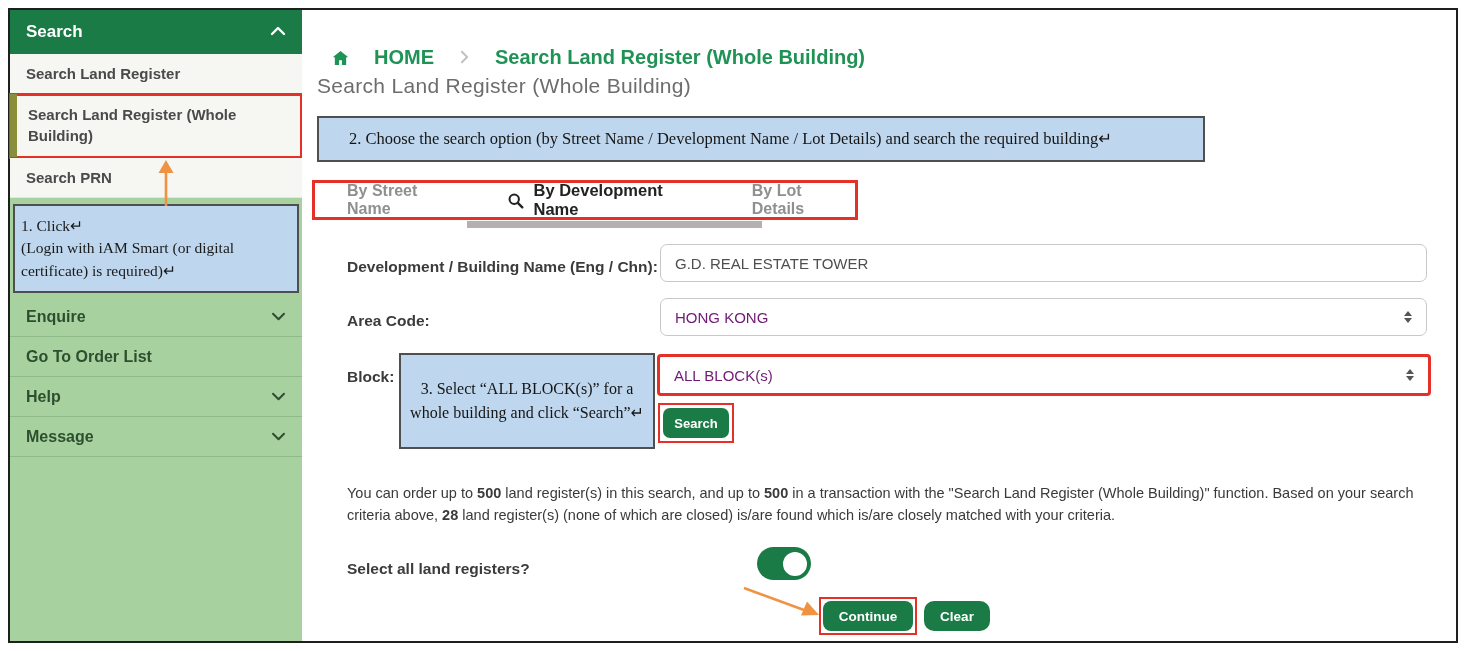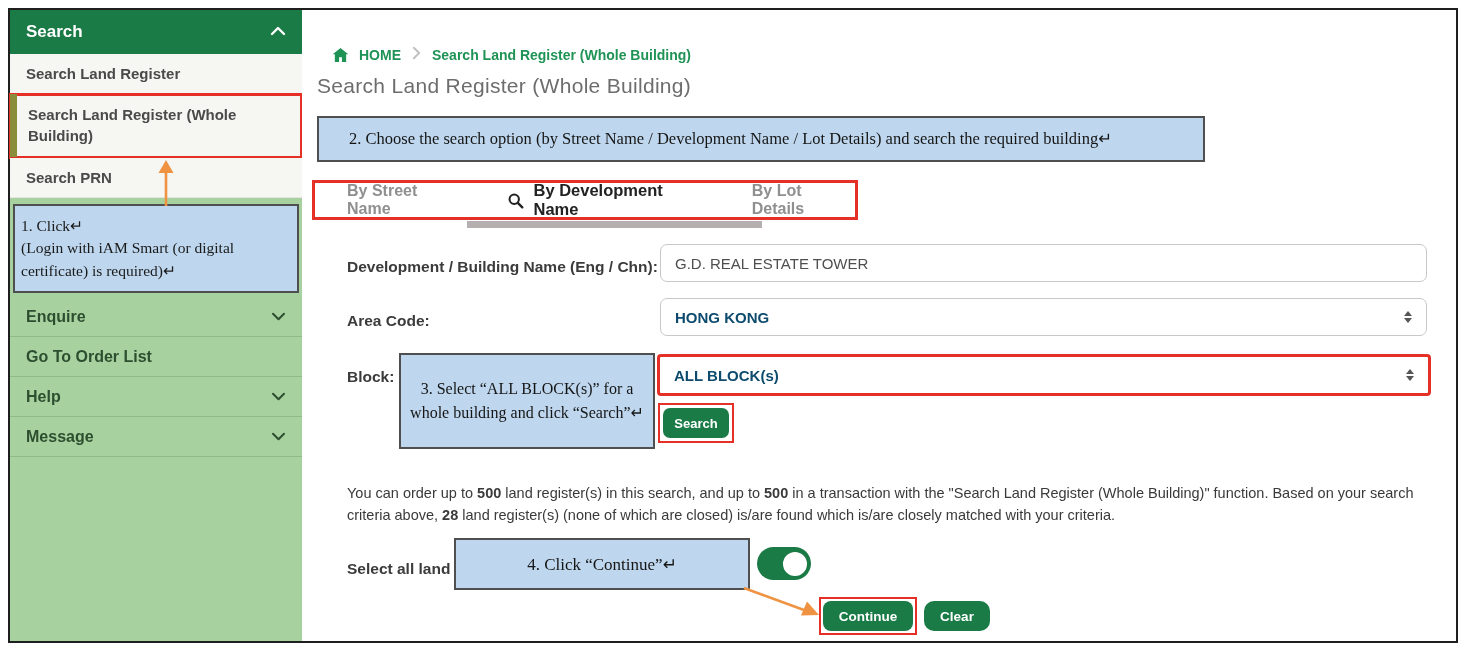--- a/index.html
+++ b/index.html
@@ -16,37 +16,37 @@
   .sb-item.two-line { height:64px; line-height:1.35; padding-right:10px; }
   .red-outline { outline:3px solid #e53028; outline-offset:-2px; }
   .olive-bar { position:absolute; left:0; top:0; bottom:0; width:7px; background:#8a8d3a; }
   .sb-callout { margin:6px 3px 4px 3px; background:#bed7ee; border:2px solid #4f4f4f; text-align:left; font-family:"Liberation Serif", serif; font-size:15.5px; color:#1a1a1a; padding:9px 6px; line-height:1.45; }
   .sb-menu-item { display:flex; align-items:center; justify-content:space-between; height:40px; padding:0 16px; font-size:16px; font-weight:600; color:#2d4e2f; background:#a7d2a0; border-bottom:1px solid rgba(40,80,40,0.18); }
   .sb-menu-item .left { display:flex; align-items:center; gap:7px; }
   .sb-fill { flex:1; background:#a7d2a0; }
 
   
   .main { position:absolute; left:292px; top:0; right:0; bottom:0; background:#fff; }
-  .breadcrumb { position:absolute; left:30px; top:36px; display:flex; align-items:center; gap:10px; font-size:14px; font-weight:bold; color:#1f9355; }
+  .breadcrumb { position:absolute; left:30px; top:36px; display:flex; align-items:center; gap:25px; font-size:20px; font-weight:bold; color:#1f9355; }
   .crumb-sep { color:#c0c0c0; font-weight:bold; }
   .page-title { position:absolute; left:15px; top:64px; font-size:21px; color:#6d6d6d; letter-spacing:0.3px; }
 
   .callout { background:#bed7ee; border:2px solid #4f4f4f; font-family:"Liberation Serif", serif; color:#151515; }
   .callout2 { position:absolute; left:15px; top:106px; width:888px; height:46px; display:flex; align-items:center; padding-left:30px; font-size:16.5px; }
   .callout3 { position:absolute; left:97px; top:343px; width:256px; height:96px; display:flex; flex-direction:column; align-items:center; justify-content:center; font-size:16px; line-height:1.5; text-align:center; }
   .callout4 { position:absolute; left:152px; top:528px; width:296px; height:52px; display:flex; align-items:center; justify-content:center; font-size:17px; }
 
   .tabbar { position:absolute; left:10px; top:170px; width:546px; height:40px; border:3px solid #e53028; background:#fff; display:flex; align-items:center; gap:46px; padding:0 0 0 32px; }
   .tab { font-size:16px; font-weight:600; color:#8f8f8f; display:flex; align-items:center; gap:9px; }
   .tab.active { color:#222; font-weight:bold; font-size:16.5px; }
   .tab-underline { position:absolute; left:165px; top:211px; width:295px; height:7px; background:#b5b0af; }
 
   .field-label { position:absolute; left:45px; font-size:15.5px; font-weight:bold; color:#3b3b3b; }
   .text-input { position:absolute; left:358px; width:767px; height:38px; border:1.5px solid #c8c8c8; border-radius:7px; padding:0 14px; font-family:"Liberation Sans", sans-serif; font-size:15px; color:#4f4f4f; background:#fff; outline:none; }
-  .select-box { position:absolute; left:358px; width:767px; height:38px; border:1.5px solid #c8c8c8; border-radius:7px; padding:0 14px; font-size:15px; color:#0c4a6e; background:#fff; display:flex; align-items:center; justify-content:space-between;font-weight:bold; }
+  .select-box { position:absolute; left:358px; width:767px; height:38px; border:1.5px solid #c8c8c8; border-radius:7px; padding:0 14px; font-size:15px; color:#701a75; background:#fff; display:flex; align-items:center; justify-content:space-between; }
   .select-box.red { left:355px; width:774px; height:42px; border:3px solid #e53028; border-radius:4px; }
   .arrows { display:flex; flex-direction:column; align-items:center; gap:2px; }
   .tri-up { width:0; height:0; border-left:4px solid transparent; border-right:4px solid transparent; border-bottom:5px solid #555; }
   .tri-down { width:0; height:0; border-left:4px solid transparent; border-right:4px solid transparent; border-top:5px solid #555; }
 
   .btn { display:inline-flex; align-items:center; justify-content:center; background:#1b7b46; color:#fff; font-weight:bold; border:none; border-radius:7px; font-family:"Liberation Sans", sans-serif; cursor:pointer; }
   .search-btn-wrap { position:absolute; left:356px; top:393px; border:2px solid #e53028; padding:3px; background:#fff; }
   .search-btn { width:66px; height:30px; font-size:13px; }
   .continue-wrap { position:absolute; left:517px; top:587px; border:2px solid #e53028; padding:2px; background:#fff; }
   .continue-btn { width:90px; height:30px; font-size:13.5px; border-radius:8px; }
@@ -196,23 +196,20 @@
 
       <div class="search-btn-wrap">
         <button class="btn search-btn">Search</button>
       </div>
 
       <div class="notice">
         <span>You can order up to </span><b>500</b><span> land register(s) in this search, and up to </span><b>500</b><span> in a transaction with the "Search Land Register (Whole Building)" function. Based on your search criteria above, </span><b>28</b><span> land register(s) (none of which are closed) is/are found which is/are closely matched with your criteria.</span>
       </div>
 
       <div class="field-label" style="top:550px;">Select all land registers?</div>
-      <div class="callout callout4">
-        <span>4. Click “Continue”↵</span>
-      </div>
       <div class="toggle">
         <span class="knob"></span>
       </div>
 
       <svg class="arrow-svg" style="left:438px; top:572px;" width="88" height="44">
         <line x1="4" y1="6" x2="64" y2="28" stroke="#ef9342" stroke-width="2.6"></line>
         <polygon points="79,33 61,33.5 67,19.5" fill="#ef9342"></polygon>
       </svg>
 
       <div class="continue-wrap">

